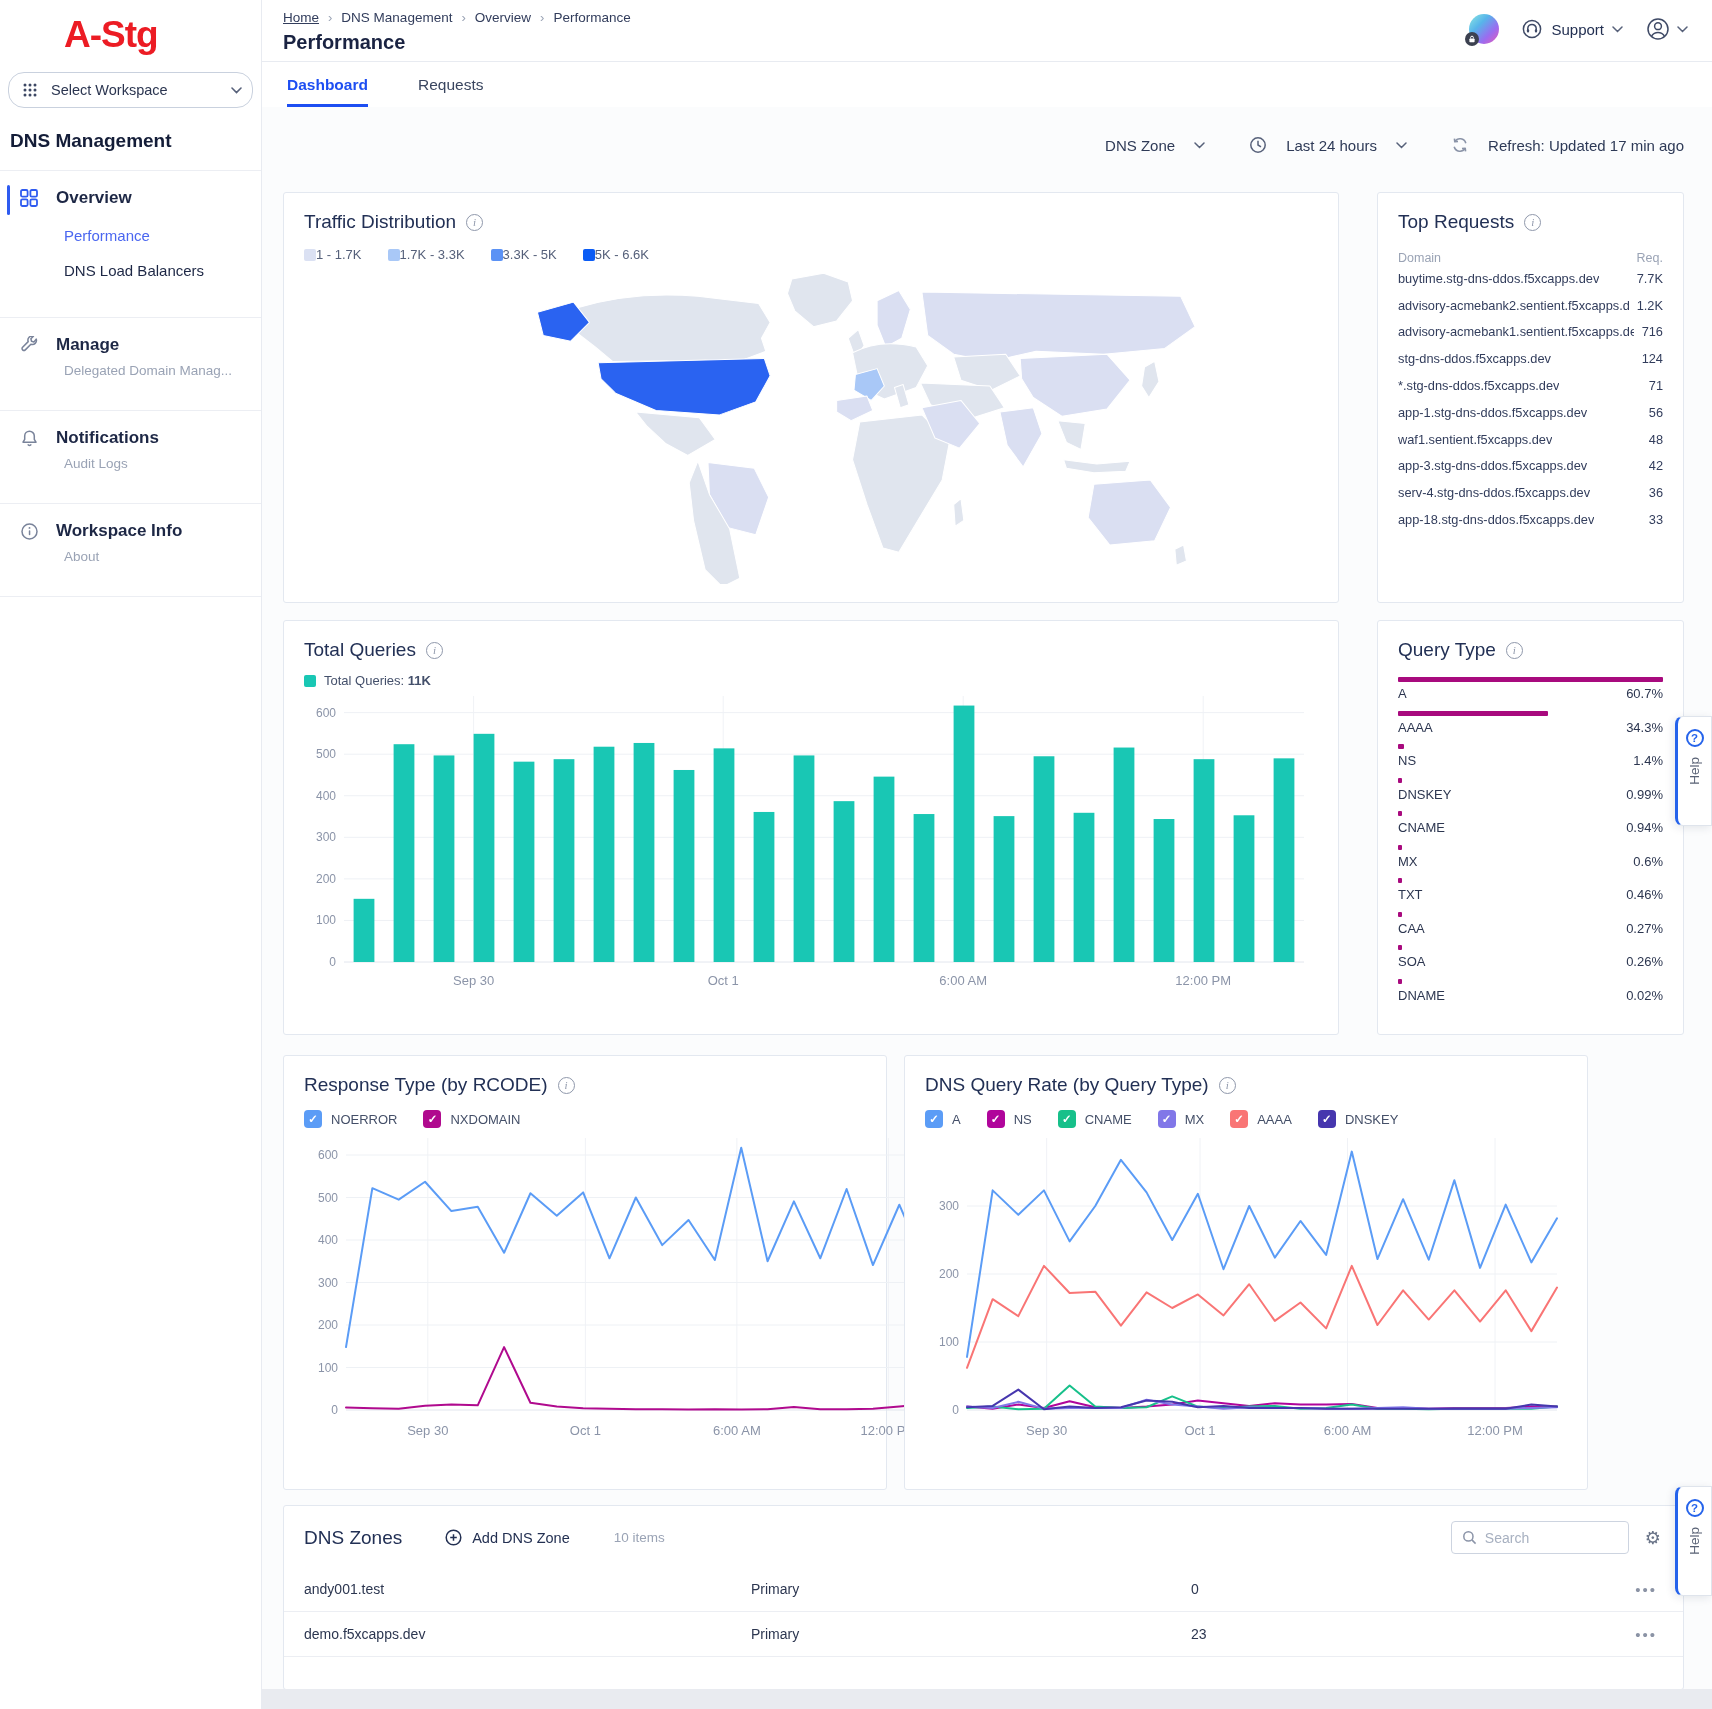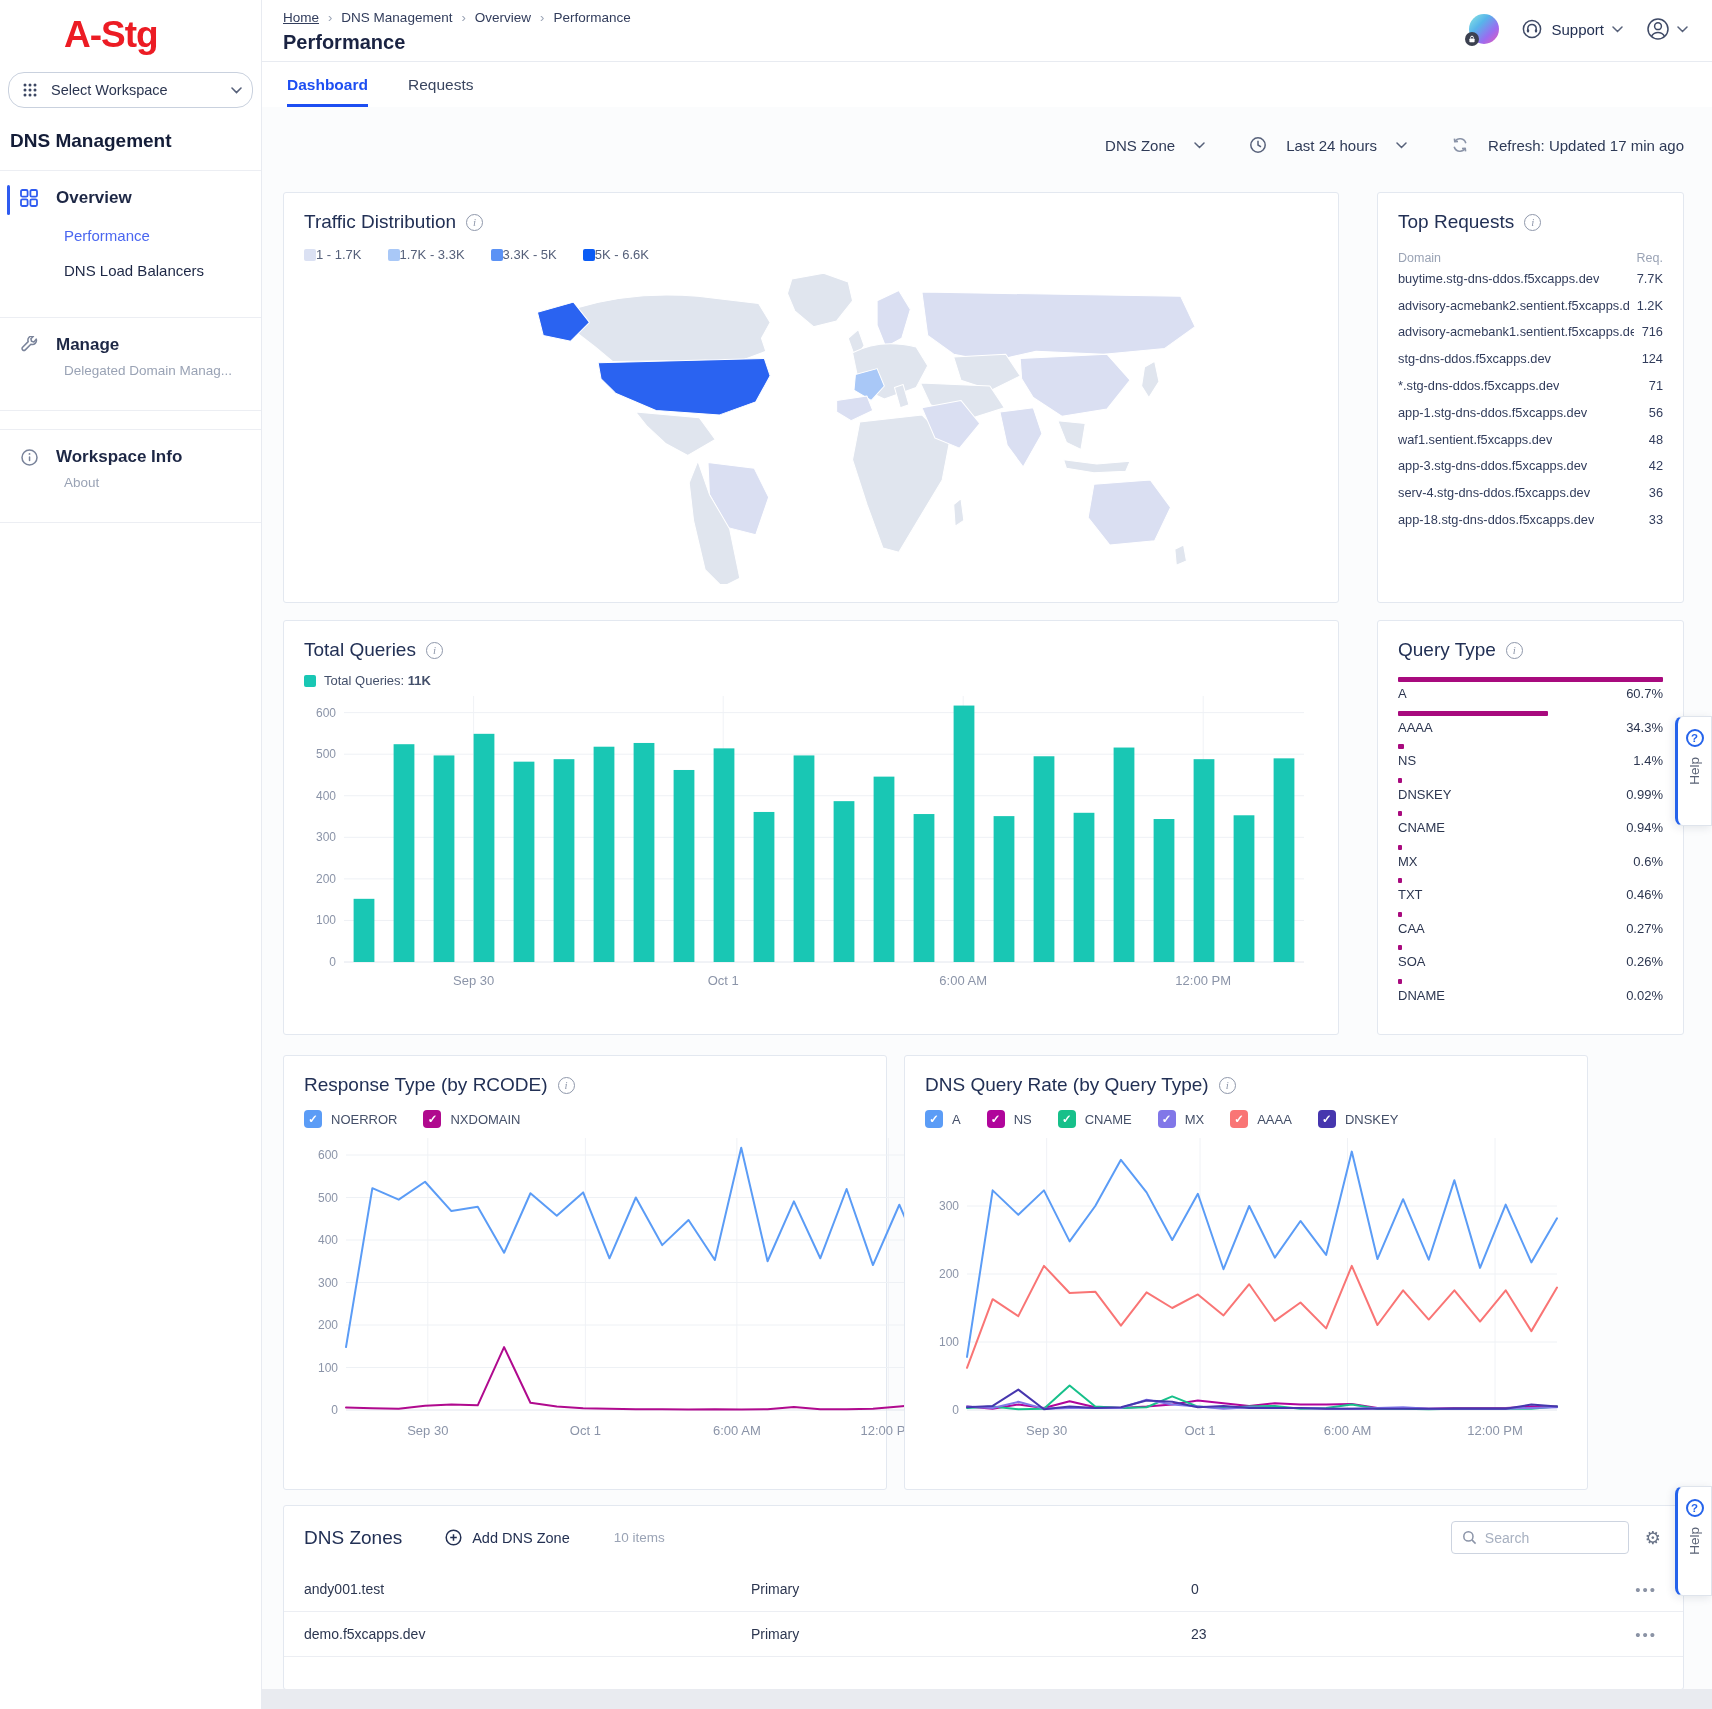--- a/index.html
+++ b/index.html
@@ -30,21 +30,21 @@
   .crumb.home { text-decoration:underline; cursor:pointer; }
   .crumb { cursor:pointer; }
   .crumb-sep { color:#9aa3b5; font-size:13px; }
   .page-title { margin-top:6px; font-size:20px; font-weight:700; color:#1a2342; }
   .hdr-right { position:absolute; right:24px; top:14px; display:flex; align-items:center; gap:22px; }
   .avatar { position:relative; width:30px; height:30px; border-radius:50%; background:linear-gradient(135deg,#8fe9e2 0%,#57b5ea 35%,#9a6cf0 68%,#e85bb6 100%); cursor:pointer; }
   .avatar .badge { position:absolute; left:-4px; bottom:-2px; width:14px; height:14px; border-radius:50%; background:#3c4150; display:flex; align-items:center; justify-content:center; }
   .support { display:flex; align-items:center; gap:8px; cursor:pointer; font-size:15px; color:#233052; }
   .account { display:flex; align-items:center; gap:6px; cursor:pointer; }
 
-  .tabs { background:#fff; padding:14px 39px 0 25px; display:flex; gap:40px; height:45px;text-align:right; }
+  .tabs { background:#fff; padding:14px 39px 0 25px; display:flex; gap:50px; height:45px;text-align:right; }
   .tab { font-size:15.5px; color:#39455f; padding-bottom:10px; cursor:pointer; }
   .tab.active { color:#1d4ef2; font-weight:700; border-bottom:3px solid #1d4ef2; }
 
   .filters { display:flex; justify-content:flex-end; align-items:center; gap:44px; padding:0 28px; margin-top:22px; height:32px; font-size:15px; color:#2e3a57; }
   .filter { display:flex; align-items:center; gap:19px; cursor:pointer; }
 
   .content { padding:0 28px 0 21px; }
   .panel { background:#fff; border:1px solid #e3e8f0; border-radius:3px; padding:18px 20px; }
   .p-title { display:flex; align-items:center; gap:10px; font-size:19px; color:#223055; }
   .info-i { width:17px; height:17px; border:1.4px solid #8f98ab; border-radius:50%; color:#8f98ab; font-size:11px; display:inline-flex; align-items:center; justify-content:center; font-style:italic; font-family:"Liberation Serif",serif; }
@@ -167,20 +167,32 @@
         <svg class="ic" width="19" height="19" viewBox="0 0 19 19">
             <path d="M16.2 3.1a4.1 4.1 0 0 1-5.3 5.2l-5.6 5.6a1.9 1.9 0 0 1-2.7-2.7l5.6-5.6a4.1 4.1 0 0 1 5.2-5.3L10.9 2.8l0.6 2.5 2.5 0.6z" fill="none" stroke="#79839a" stroke-width="1.5" stroke-linejoin="round"></path>
           </svg>
       </span>
       <span class="nav-label">Manage</span>
     </div>
     <div class="nav-sub">Delegated Domain Manag...</div>
   </div>
   <div class="sb-divider"></div>
 
+  <div class="nav-item">
+    <div class="nav-row">
+      <span class="icn">
+        <svg class="ic" width="19" height="19" viewBox="0 0 19 19" fill="none" stroke="#79839a" stroke-width="1.5">
+          <path d="M9.5 2.2a4.8 4.8 0 0 0-4.8 4.8v3.4L3 13.2h13l-1.7-2.8V7A4.8 4.8 0 0 0 9.5 2.2z" stroke-linejoin="round"></path>
+          <path d="M7.8 15.4a1.9 1.9 0 0 0 3.4 0"></path>
+          </svg>
+      </span>
+      <span class="nav-label">Notifications</span>
+    </div>
+    <div class="nav-sub">Audit Logs</div>
+  </div>
   <div class="sb-divider"></div>
 
   <div class="nav-item">
     <div class="nav-row">
       <span class="icn">
         <svg class="ic" width="19" height="19" viewBox="0 0 19 19">
             <circle cx="9.5" cy="9.5" r="7.5" fill="none" stroke="#79839a" stroke-width="1.5"></circle>
             <rect x="8.8" y="8.2" width="1.5" height="5" rx="0.7" fill="#79839a"></rect>
             <circle cx="9.5" cy="5.9" r="0.95" fill="#79839a"></circle>
           </svg>

